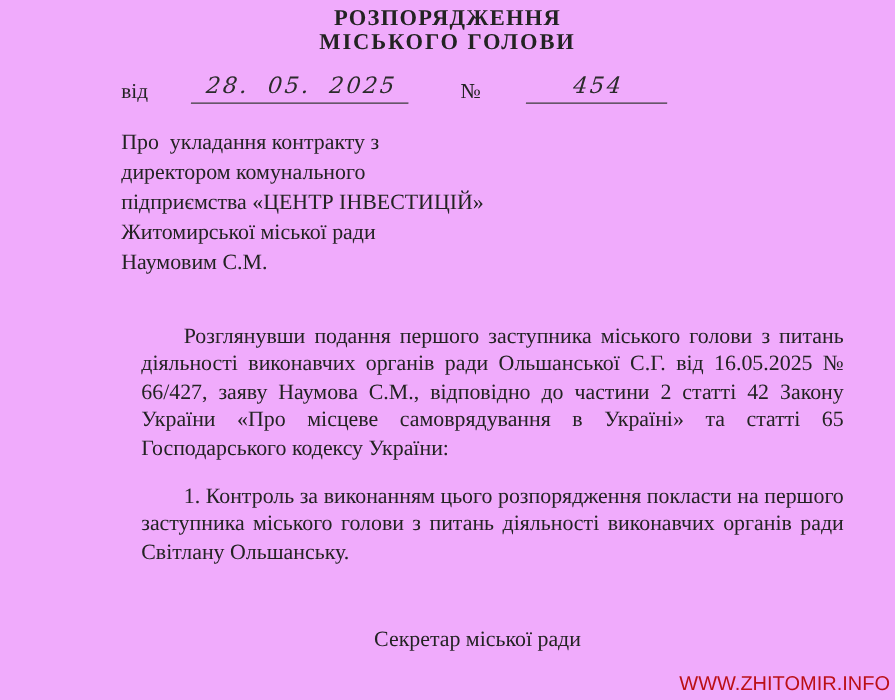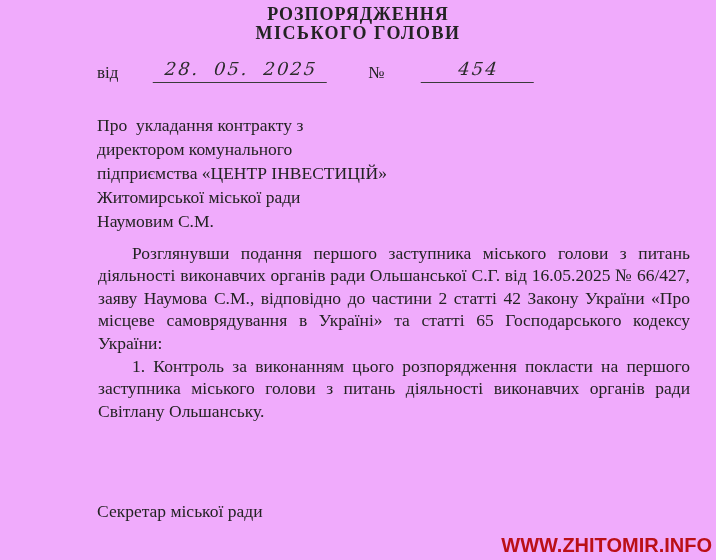--- a/index.html
+++ b/index.html
@@ -77,54 +77,53 @@
   }
   
   .subject {
     position: absolute;
     top: 101px;
     left: 97px;
     width: 345px;
     font-size: 17.5px;
     line-height: 24px;
     white-space: pre-wrap;
-    margin-top: 12px;
   }
   
   .body-text {
     position: absolute;
     top: 241px;
     left: 97px;
     width: 594px;
     font-size: 17.5px;
     line-height: 22.4px;
     text-align: justify;
   }
   .body-text p {
-    margin: 1px;
+    margin: 16px;
     text-indent: 34px;
   }
   
   .signature-row {
     position: absolute;
     top: 501px;
     left: 97px;
     width: 570px;
     display: flex;
-    justify-content: flex-start;
+    justify-content: center;
     font-size: 17.5px;
   }
   
   .watermark {
     position: absolute;
     right: 4px;
     bottom: 3px;
     font-family: "Liberation Sans", sans-serif;
-    font-weight: 700;
-    font-size: 20px;
+    font-weight: 400;
+    font-size: 16px;
     letter-spacing: 0px;
     color: #bb1017;
   }
 </style>
 </head>
 <body>
 
 <div class="page">
 
   <div class="doc-title">

